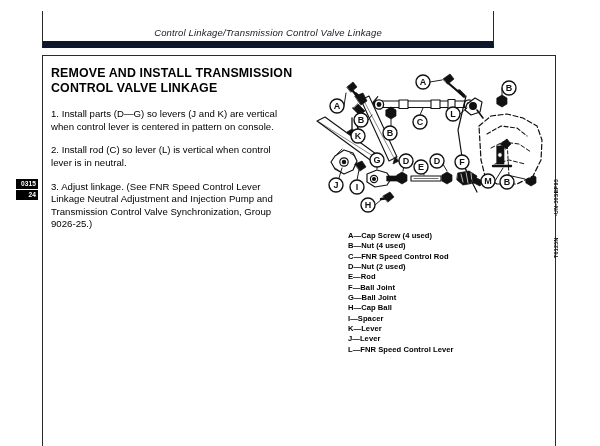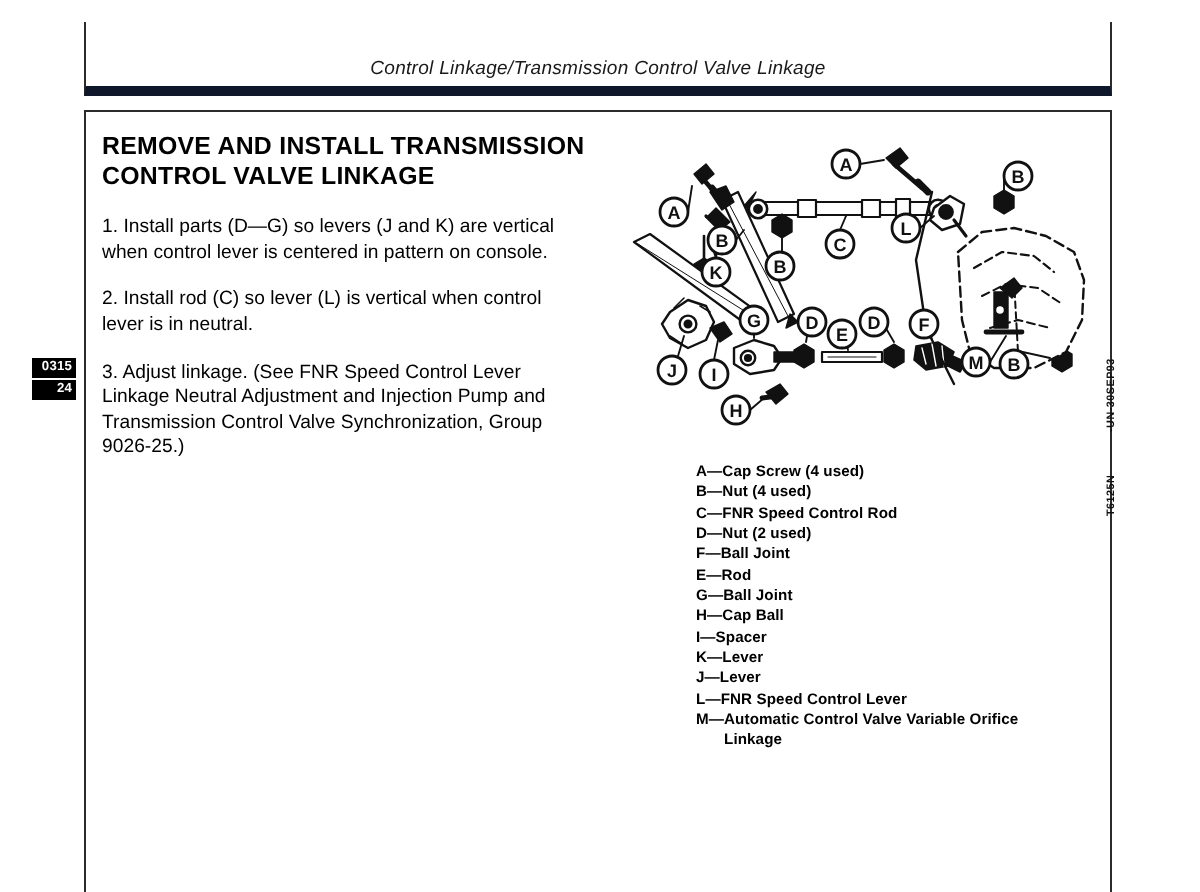--- a/index.html
+++ b/index.html
@@ -23,25 +23,25 @@
     left: 0; top: 0;
     width: 600px; height: 446px;
     background: #ffffff;
   }
 
   
   .header-band {
     position: absolute;
     left: 42px;
     top: 11px;
-    width: 514px;
+    width: 452px;
     height: 37px;
     border-left: 1px solid #2b2b2b;
     border-right: 1px solid #2b2b2b;
-    border-bottom: 5px solid #0f172a;
+    border-bottom: 7px solid #0f172a;
     box-sizing: border-box;
   }
   .header-title {
     position: absolute;
     left: 0; right: 0;
     bottom: 3px;
     text-align: center;
     font-style: italic;
     font-size: 9.5px;
     letter-spacing: 0.15px;
@@ -368,29 +368,28 @@
     </div>
 
     <div class="fig-id fig-id-a">-UN-30SEP93</div>
     <div class="fig-id fig-id-b">T6125N</div>
 
     <div class="legend" id="legend-list">
         <div class="legend-item">A—Cap Screw (4 used)</div>
         <div class="legend-item">B—Nut (4 used)</div>
         <div class="legend-item">C—FNR Speed Control Rod</div>
         <div class="legend-item">D—Nut (2 used)</div>
+        <div class="legend-item">E—Rod</div>
         <div class="legend-item">F—Ball Joint</div>
-        <div class="legend-item">E—Rod</div>
         <div class="legend-item">G—Ball Joint</div>
         <div class="legend-item">H—Cap Ball</div>
         <div class="legend-item">I—Spacer</div>
         <div class="legend-item">K—Lever</div>
         <div class="legend-item">J—Lever</div>
         <div class="legend-item">L—FNR Speed Control Lever</div>
-        <div class="legend-item wrap">M—Automatic Control Valve Variable Orifice<span class="legend-cont">Linkage</span></div>
       </div>
 
     <div class="footer-code">TX,0315,DV1902 -19-30SEP93</div>
   </div>
 
   <div class="tabs">
     <div class="tab">0315</div>
     <div class="tab">24</div>
   </div>
 

